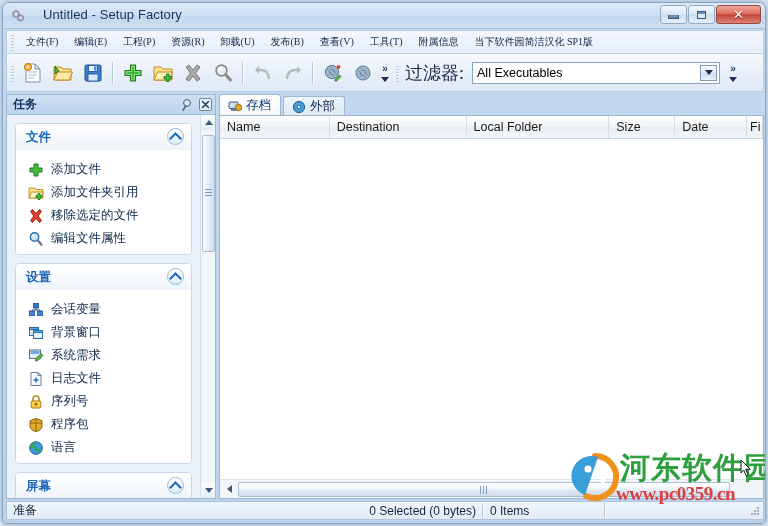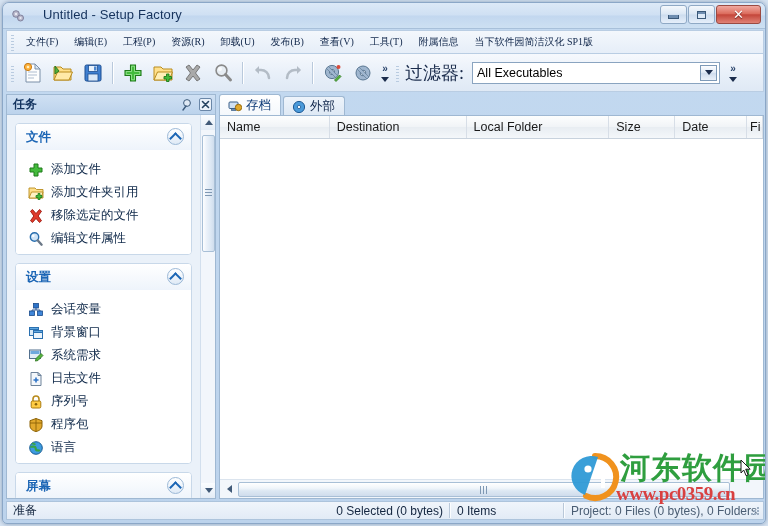--- a/index.html
+++ b/index.html
@@ -785,21 +785,20 @@
       </div>
     </div>
   </div>
 
   <div class="statusbar">
     <div class="sb-cell" style="width:300px">准备</div>
     <div class="sb-cell" style="width:175px;justify-content:flex-end">0 Selected (0 bytes)</div>
     <span class="sb-div"></span>
     <div class="sb-cell" style="width:120px">0 Items</div>
     <span class="sb-div"></span>
-    <div class="sb-cell" style="flex:1;color:#4a5d73">Project: 0 Files (0 bytes), 0 Folders</div>
     <span class="sb-grip-corner">
       <svg width="12" height="12" viewBox="0 0 12 12">
         <g fill="#9fb0c4">
           <rect x="8" y="2" width="2" height="2"></rect>
             <rect x="8" y="5" width="2" height="2"></rect>
             <rect x="5" y="5" width="2" height="2"></rect>
           <rect x="8" y="8" width="2" height="2"></rect>
             <rect x="5" y="8" width="2" height="2"></rect>
             <rect x="2" y="8" width="2" height="2"></rect>
         </g>

